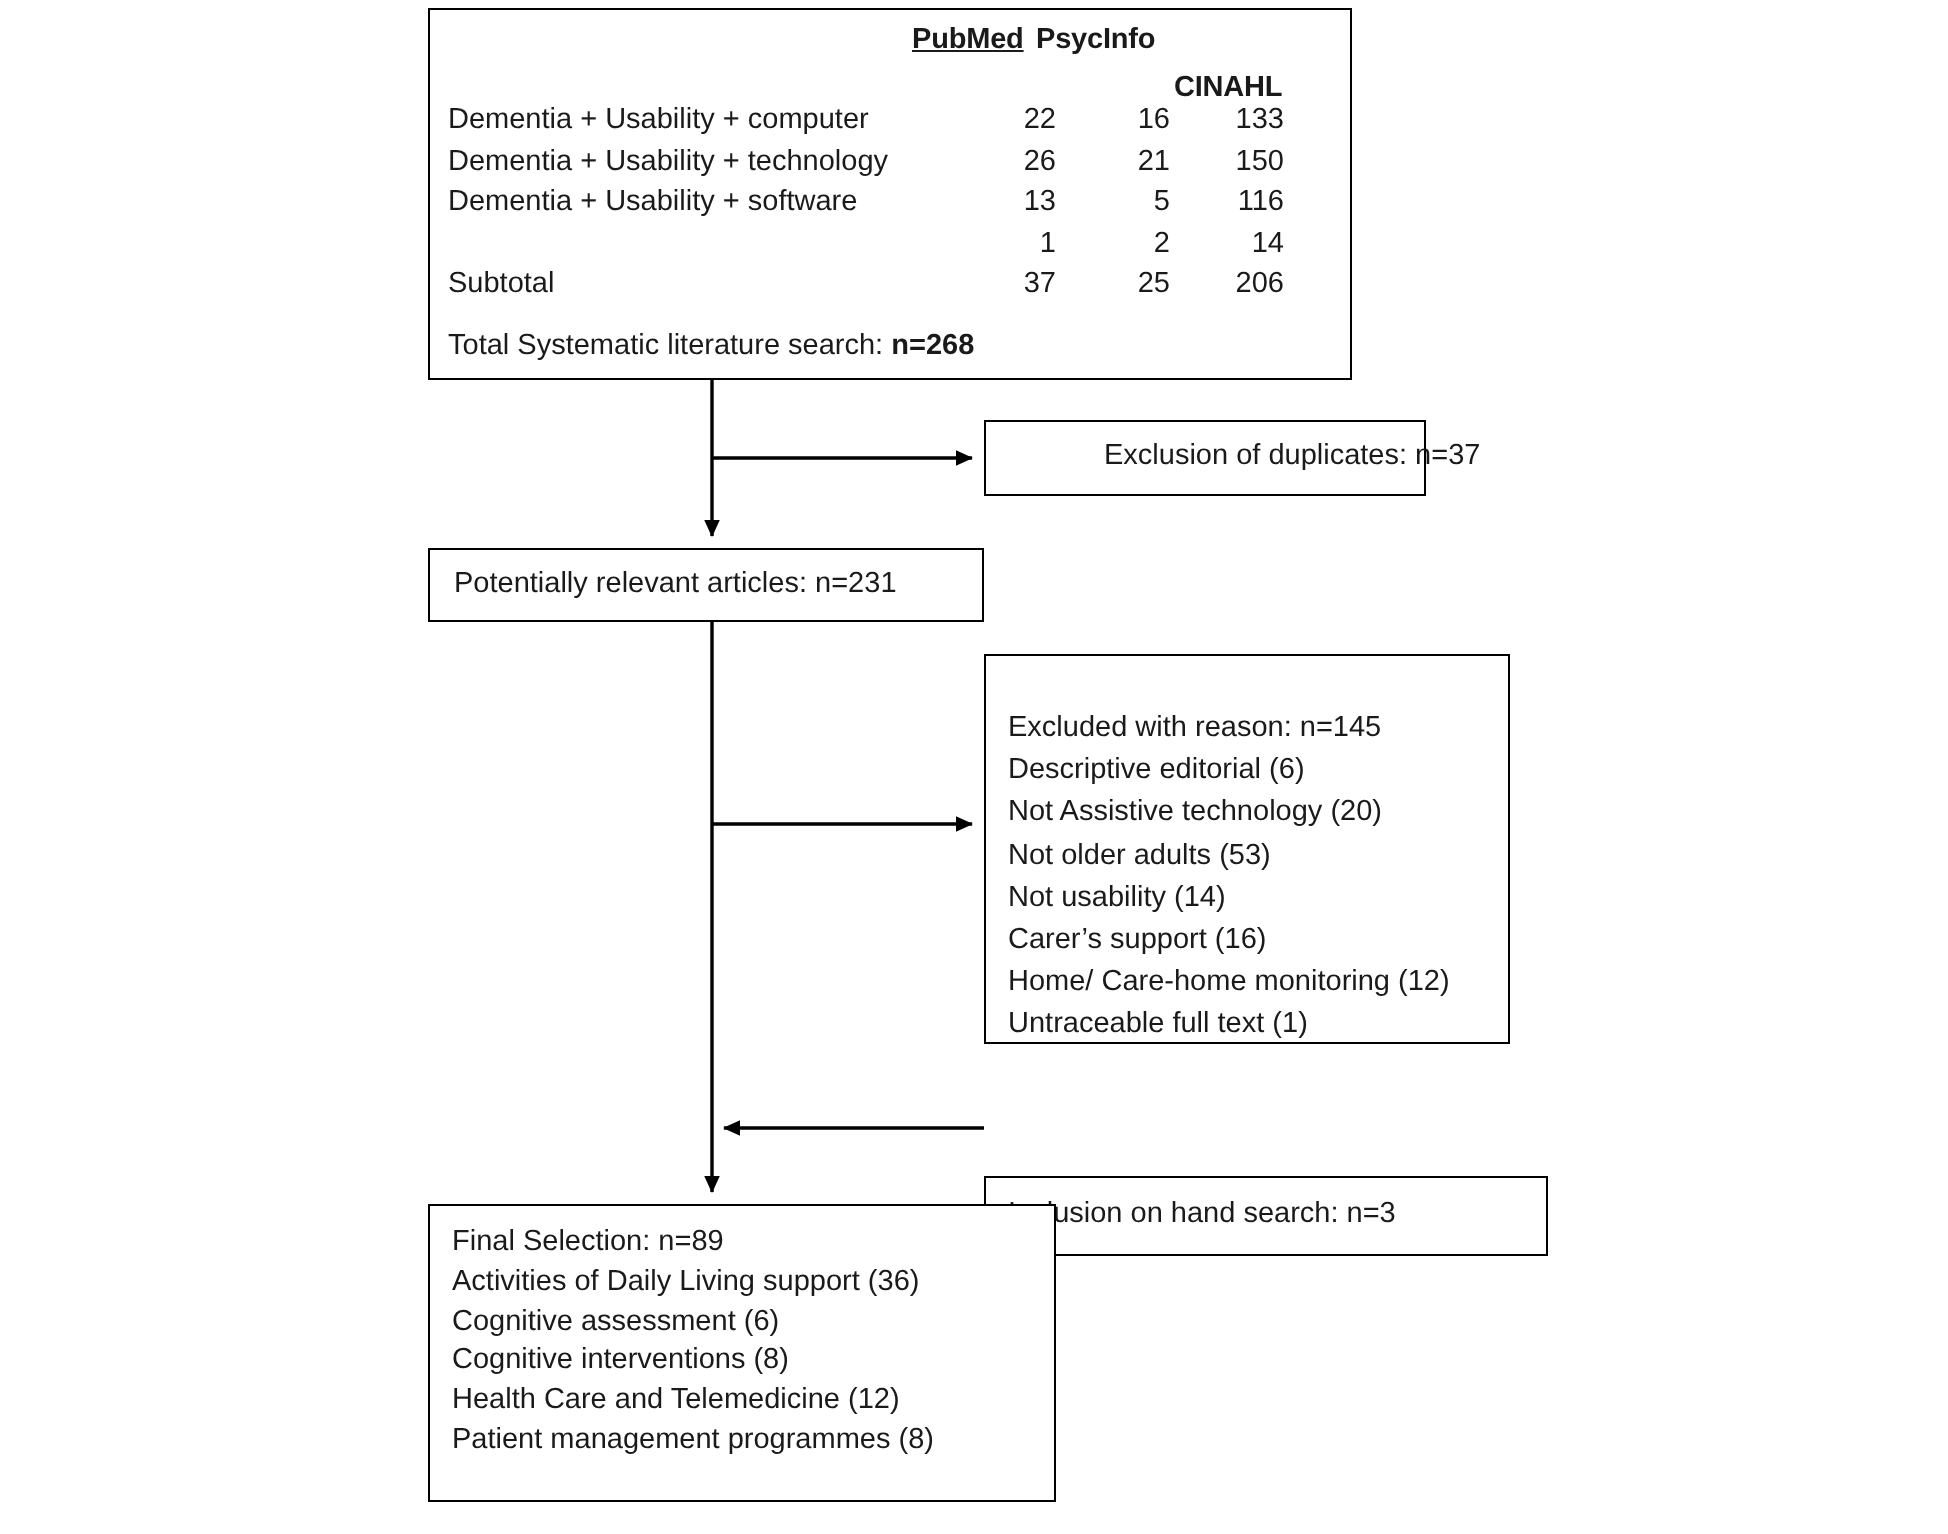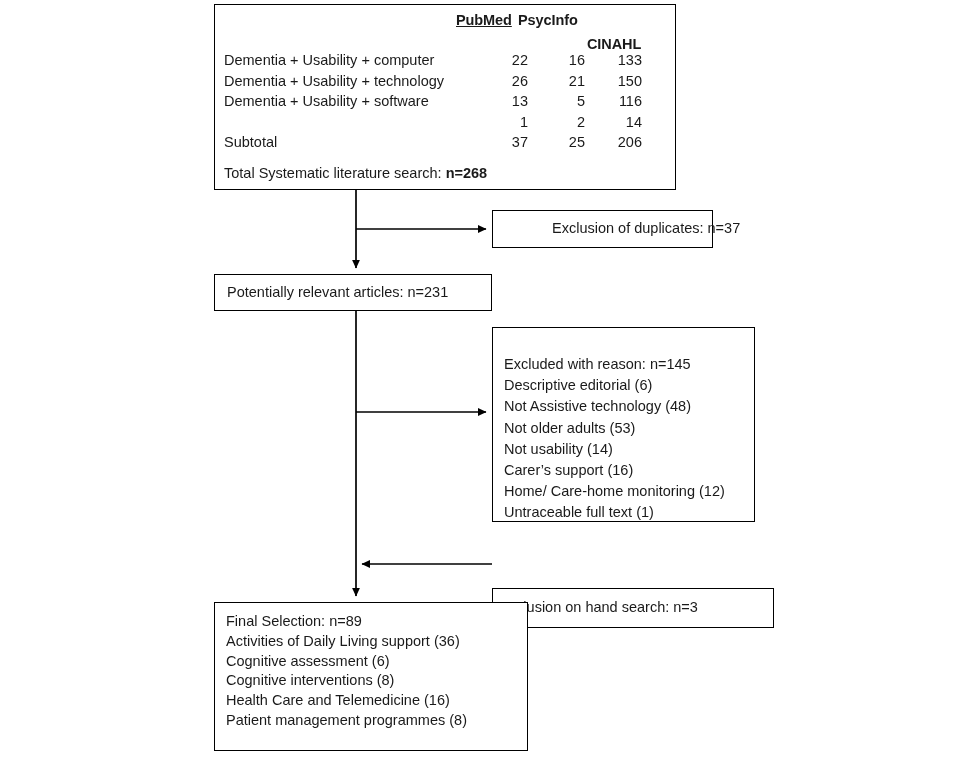--- a/index.html
+++ b/index.html
@@ -269,37 +269,37 @@
   </div>
 
   <div class="box" id="relevant-box">
     <span class="txt">Potentially relevant articles: n=231</span>
   </div>
 
   <div class="box" id="excluded-box">
     <div class="list">
       <div class="li">Excluded with reason: n=145</div>
       <div class="li">Descriptive editorial (6)</div>
-      <div class="li">Not Assistive technology (48)</div>
+      <div class="li">Not Assistive technology (20)</div>
       <div class="li">Not older adults (53)</div>
       <div class="li">Not usability (14)</div>
       <div class="li">Carer’s support (16)</div>
       <div class="li">Home/ Care-home monitoring (12)</div>
       <div class="li">Untraceable full text (1)</div>
     </div>
   </div>
 
   <div class="box" id="hand-box">
     <span class="txt">Inclusion on hand search: n=3</span>
   </div>
 
   <div class="box" id="final-box">
     <div class="list">
       <div class="li"><span>Final Selection: </span><b>n=89</b></div>
       <div class="li">Activities of Daily Living support (36)</div>
       <div class="li">Cognitive assessment (6)</div>
       <div class="li">Cognitive interventions (8)</div>
-      <div class="li">Health Care and Telemedicine (16)</div>
+      <div class="li">Health Care and Telemedicine (12)</div>
       <div class="li">Patient management programmes (8)</div>
     </div>
   </div>
 
 </div>
 
 </body></html>

